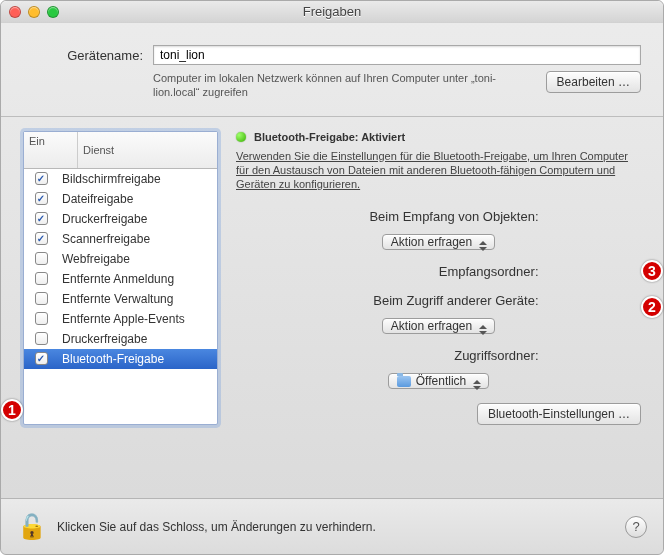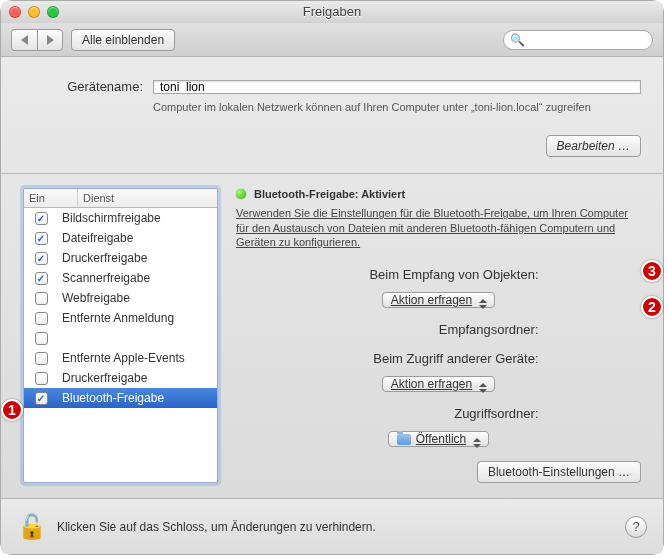--- a/index.html
+++ b/index.html
@@ -12,21 +12,21 @@
     height: 559px;
     position: relative;
     overflow:hidden;
   }
   .window {
     width: 664px;
     height: 555px;
     position: relative;
     background: linear-gradient(#ececec,#d9d9d9);
     border:1px solid #aaa;
-    border-radius:12px;
+    border-radius:6px;
     box-shadow: 0 1px 0 #fff inset;
   }
   
   .titlebar {
     height: 22px;
     position: relative;
     display:flex;
     align-items:center;
     justify-content:center;
     border-bottom:1px solid rgba(0,0,0,0.1);
@@ -74,58 +74,58 @@
     padding:0 6px;
     gap:4px;
   }
   .search input{border:none;outline:none;font-size:11px;width:100%;background:transparent;}
   .mag{color:#888;font-size:12px;}
   
   .content{padding:22px 22px 10px 22px; height: 425px;}
   .namegrp{display:flex;align-items:center;gap:10px;}
   .namegrp label{width:120px;text-align:right;font-size:13px;}
   .namegrp input{
-    flex:1;height:14px;border:1px solid #a8a8a8;border-radius:0;
+    flex:1;height:20px;border:1px solid #a8a8a8;border-radius:0;
     padding:0 6px;font-size:12px;background:#fff;
     box-shadow:inset 0 1px 2px rgba(0,0,0,0.15);
   }
-  .subrow{display:flex;margin-top:6px;gap:21px;flex-direction:column;}
+  .subrow{display:flex;margin-top:6px;gap:12px;}
   .subrow .desc{margin-left:130px;font-size:11px;color:#555;line-height:1.3; flex:1;}
-  .editbtn{margin-left:auto;font-style:italic;}
+  .editbtn{margin-left:auto;}
   .divider{border:none;border-top:1px solid #bdbdbd;margin:16px -22px 14px -22px;}
   .split{display:flex; gap:18px;}
   
   .listbox{
     width:195px;
     background:#fff;
     border:1px solid #9aaed2;
     box-shadow:0 0 0 3px rgba(120,160,220,0.35);
     border-radius:2px;
     font-size:12px;
     position:relative;
   }
   .listhead{display:flex;border-bottom:1px solid #b8b8b8;background:linear-gradient(#fbfbfb,#ececec);font-size:11px;color:#555;}
   .listhead .c1{width:54px;padding:3px 5px;border-right:1px solid #ccc;}
-  .listhead .c2{flex:1;padding:3px 5px;}
+  .listhead .c2{flex:1;padding:12px 5px;}
   .listrows{height:240px;overflow:hidden;}
   .lrow{display:flex;align-items:center;height:20px;}
   .lrow .chk{width:34px;display:flex;justify-content:center;}
   .chkbox{width:13px;height:13px;border:1px solid #888;border-radius:3px;background:linear-gradient(#fff,#eee);display:flex;align-items:center;justify-content:center;font-size:10px;color:#2a5ab0;font-weight:bold;}
   .lrow .lbl{flex:1;padding:0 4px;white-space:nowrap;overflow:hidden;text-overflow:ellipsis;}
   .lrow.sel{background:linear-gradient(#4a87e0,#2a64c8);color:#fff;}
   .lrow.sel .chkbox{color:#2a5ab0;}
   
   .rpane{flex:1;font-size:12px;}
   .statusrow{display:flex;align-items:center;gap:8px;margin-bottom:6px;}
   .dot{width:10px;height:10px;border-radius:50%;background:radial-gradient(circle at 30% 30%, #9eff6b, #37b000);box-shadow:0 0 1px #2a7000;}
   .statustxt{font-weight:bold;font-size:11px;}
   .rdesc{font-size:11px;color:#444;line-height:1.3;margin-bottom:18px;text-decoration:underline;}
   .formrow{display:flex;align-items:center;margin-bottom:14px;gap:10px;flex-direction:column;}
   .formrow label{width:200px;text-align:right;font-size:13px;}
-  .select{height:22px;flex:1;justify-content:flex-start;padding:0 22px 0 8px;position:relative;font-size:12px;text-align:left;text-decoration:underline;}
+  .select{height:22px;flex:1;justify-content:flex-start;padding:0 22px 0 8px;position:relative;font-size:12px;text-align:left;}
   .folderico{display:inline-block;width:14px;height:11px;background:linear-gradient(#9cc5f0,#5a9adf);border-radius:2px;margin-right:5px;position:relative;}
   .folderico::before{content:"";position:absolute;top:-3px;left:0;width:6px;height:3px;background:#8bb8e4;border-radius:1px 1px 0 0;}
   .selarrow{position:absolute;right:4px;top:2px;width:14px;height:18px;display:flex;flex-direction:column;align-items:center;justify-content:center;gap:2px;}
   .sup,.sdn{width:0;height:0;border-left:4px solid transparent;border-right:4px solid transparent;}
   .sup{border-bottom:4px solid #555;}
   .sdn{border-top:4px solid #555;}
   .btnrow{display:flex;justify-content:flex-end;margin-top:4px;align-items:center;}
   
   .footer{position:absolute;bottom:0;left:0;right:0;height:56px;border-top:1px solid #b5b5b5;display:flex;align-items:center;padding:0 16px;background:linear-gradient(#eaeaea,#dcdcdc);border-radius:0 0 6px 6px;}
   .lockico{font-size:24px;margin-right:10px;color:#6b5b35;}
@@ -140,35 +140,20 @@
 
   <div class="titlebar">
     <div class="traffic">
       <div class="tbtn" style="background:#ff5f57"></div>
       <div class="tbtn" style="background:#ffbd2e"></div>
       <div class="tbtn" style="background:#28c940"></div>
     </div>
     <span class="title">Freigaben</span>
   </div>
 
-  <div class="toolbar">
-    <div class="navseg">
-      <div class="navbtn">
-          <span class="arrow-l"></span>
-        </div>
-      <div class="navbtn">
-          <span class="arrow-r"></span>
-        </div>
-    </div>
-    <div class="showall">Alle einblenden</div>
-    <div class="search">
-      <span class="mag">🔍</span>
-      <input type="text" placeholder="" style="">
-    </div>
-  </div>
 
   <div class="content">
     <div class="namegrp">
       <label>Gerätename:</label>
       <input type="text" value="toni_lion" style="">
     </div>
     <div class="subrow">
       <div class="desc">Computer im lokalen Netzwerk können auf Ihren Computer unter „toni-lion.local“ zugreifen</div>
       <div class="btn editbtn">Bearbeiten …</div>
     </div>
@@ -216,20 +201,21 @@
             <div class="lrow">
               <div class="chk">
                 <div class="chkbox"></div>
               </div>
               <div class="lbl">Entfernte Anmeldung</div>
             </div>
             <div class="lrow">
               <div class="chk">
                 <div class="chkbox"></div>
               </div>
+              <div class="lbl">Entfernte Verwaltung</div>
             </div>
             <div class="lrow">
               <div class="chk">
                 <div class="chkbox"></div>
               </div>
               <div class="lbl">Entfernte Apple-Events</div>
             </div>
             <div class="lrow">
               <div class="chk">
                 <div class="chkbox"></div>

